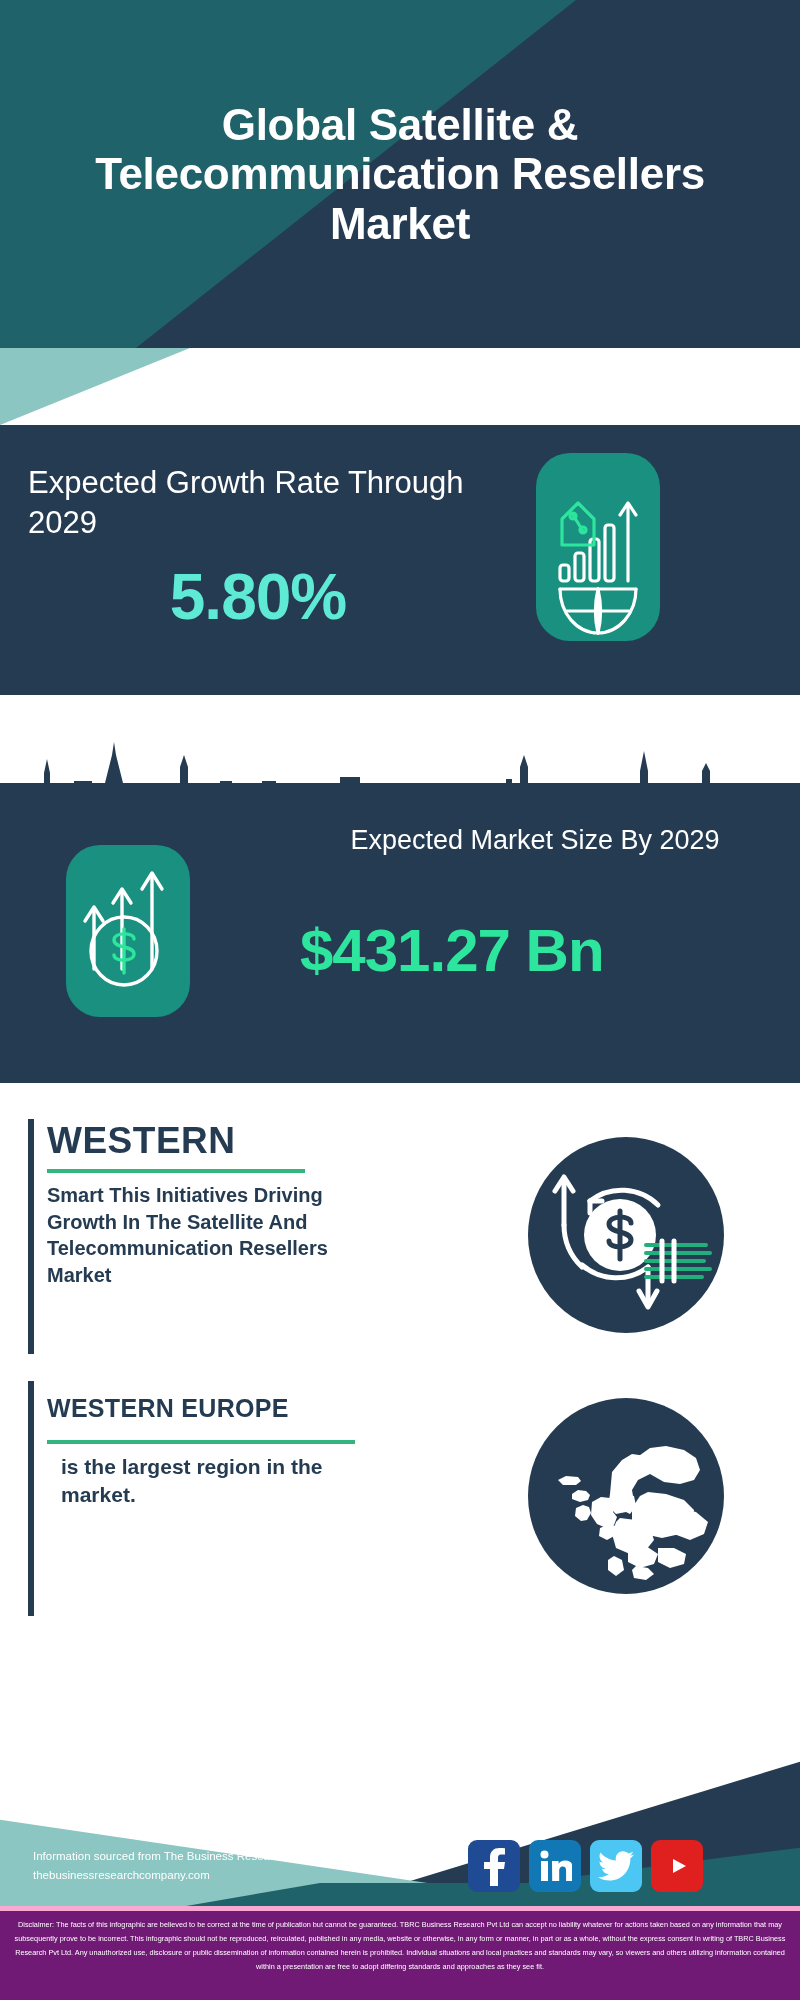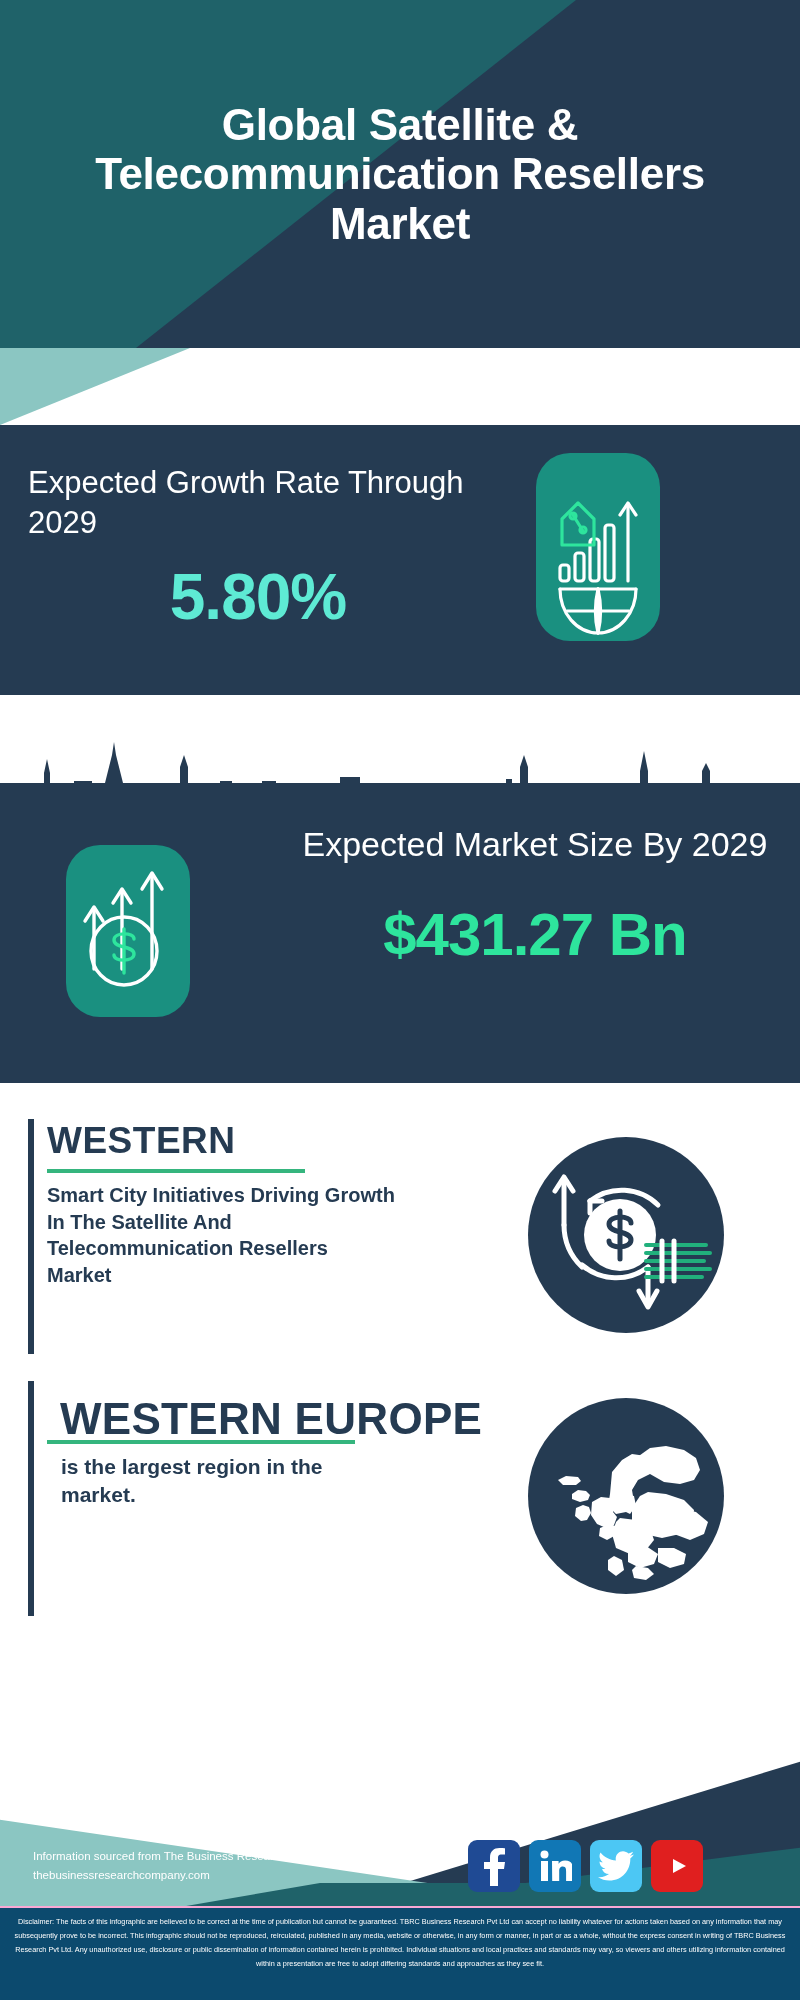--- a/index.html
+++ b/index.html
@@ -32,63 +32,63 @@
   .icon-tile{position:absolute;background:#1a9080;border-radius:34px;}
   .tile-growth{left:536px;top:28px;width:124px;height:188px;}
 
   
   .skyline-wrap{position:absolute;left:0;top:695px;width:800px;height:147px;background:#ffffff;overflow:hidden;}
   .skyline-wrap svg{position:absolute;left:0;bottom:0;width:800px;height:105px;display:block;}
 
   
   .msize{position:absolute;left:0;top:783px;width:800px;height:300px;background:#253b52;}
   .msize-label{position:absolute;left:300px;top:40px;width:470px;text-align:center;
-      color:#ffffff;font-size:34px;line-height:1.28;}
-  .msize-value{position:absolute;left:300px;top:117px;width:470px;text-align:center;
+      color:#ffffff;font-size:27px;line-height:1.28;}
+  .msize-value{position:absolute;left:300px;top:133px;width:470px;text-align:left;
       color:#2ee59d;font-size:60px;font-weight:bold;letter-spacing:-1px;}
   .tile-msize{left:66px;top:62px;width:124px;height:172px;}
 
   
   .content{position:absolute;left:0;top:1083px;width:800px;height:640px;background:#ffffff;overflow:hidden;}
   .vbar{position:absolute;width:6px;background:#253b52;}
   .block-title{position:absolute;color:#253b52;font-weight:bold;}
   .under{position:absolute;height:4px;background:#35b57e;}
   .block-body{position:absolute;color:#253b52;font-weight:bold;font-size:20px;line-height:1.33;}
 
   .drv-bar{left:28px;top:36px;height:235px;}
   .drv-title{left:47px;top:37px;font-size:37px;letter-spacing:0.5px;}
   .drv-under{left:47px;top:86px;width:258px;}
   .drv-body{left:47px;top:99px;width:348px;}
   .drv-circle{position:absolute;left:528px;top:54px;width:196px;height:196px;border-radius:50%;
       background:#253b52;overflow:hidden;}
 
   .reg-bar{left:28px;top:298px;height:235px;}
-  .reg-title{left:60px;top:311px;font-size:44px;letter-spacing:0.3px;}
+  .reg-title{left:47px;top:311px;font-size:25px;letter-spacing:0.3px;}
   .reg-under{left:47px;top:357px;width:308px;}
   .reg-body{left:61px;top:370px;width:330px;font-size:21px;}
   .reg-circle{position:absolute;left:528px;top:315px;width:196px;height:196px;border-radius:50%;
       background:#253b52;overflow:hidden;}
 
   
   .footer{position:absolute;left:0;top:1723px;width:800px;height:277px;overflow:hidden;background:#ffffff;}
   .f-navy{position:absolute;left:0;top:0;width:800px;height:215px;background:#253b52;
       clip-path:polygon(100% 18%, 100% 100%, 28% 100%);}
   .f-lteal{position:absolute;left:0;top:0;width:800px;height:215px;background:#8bc6c2;
       clip-path:polygon(0 45%, 0 100%, 100% 100%);}
   .f-teal{position:absolute;left:0;top:0;width:800px;height:215px;background:#1f6269;
       clip-path:polygon(0 100%, 100% 100%, 100% 58%, 12% 100%);opacity:1;}
   .f-tealsolid{position:absolute;left:0;top:160px;width:800px;height:55px;background:#1f6269;
       clip-path:polygon(0 100%, 100% 100%, 100% 0, 40% 0);}
   .f-text{position:absolute;left:33px;top:166px;color:#ffffff;font-size:11.5px;line-height:1.62;z-index:5;}
   .socials{position:absolute;left:468px;top:1840px;width:320px;height:52px;display:flex;gap:9px;z-index:6;}
   .soc{width:52px;height:52px;border-radius:9px;display:flex;align-items:center;justify-content:center;}
   .soc svg{display:block;}
 
-  .disclaimer{position:absolute;left:0;top:1906px;width:800px;height:94px;background:#0c4a6e;
-      border-top:2px solid #f9a8d4;box-sizing:border-box;
+  .disclaimer{position:absolute;left:0;top:1906px;width:800px;height:94px;background:#701a75;
+      border-top:5px solid #f9a8d4;box-sizing:border-box;
       color:#ffffff;font-size:7.3px;line-height:1.92;text-align:center;padding:7px 14px 16px;box-sizing:border-box;}
 </style>
 </head>
 <body>
 
 <div class="stage">
 
   <div class="header">
     <div class="navy-diag"></div>
     <div class="header-title">Global Satellite &amp; Telecommunication Resellers Market</div>
@@ -153,21 +153,21 @@
     </div>
     <div class="msize-label">Expected Market Size By 2029</div>
     <div class="msize-value">$431.27 Bn</div>
   </div>
 
   <div class="content">
 
     <div class="vbar drv-bar"></div>
     <div class="block-title drv-title">WESTERN</div>
     <div class="under drv-under"></div>
-    <div class="block-body drv-body">Smart City Initiatives Driving Growth In The Satellite And Telecommunication Resellers Market</div>
+    <div class="block-body drv-body">Smart This Initiatives Driving Growth In The Satellite And Telecommunication Resellers Market</div>
     <div class="drv-circle">
       <svg viewBox="0 0 196 196" width="196" height="196">
         <g fill="none" stroke="#ffffff" stroke-width="5" stroke-linejoin="round" stroke-linecap="round">
           <path d="M36 88 V44"></path>
           <path d="M27 54 L36 40 L45 54"></path>
           <path d="M36 88 a58 58 0 0 0 18 42"></path>
           <path d="M62 64 V76"></path>
           <path d="M62 64 H74"></path>
           <path d="M62 64 a52 52 0 0 1 68 4"></path>
           <path d="M120 130 V168"></path>

